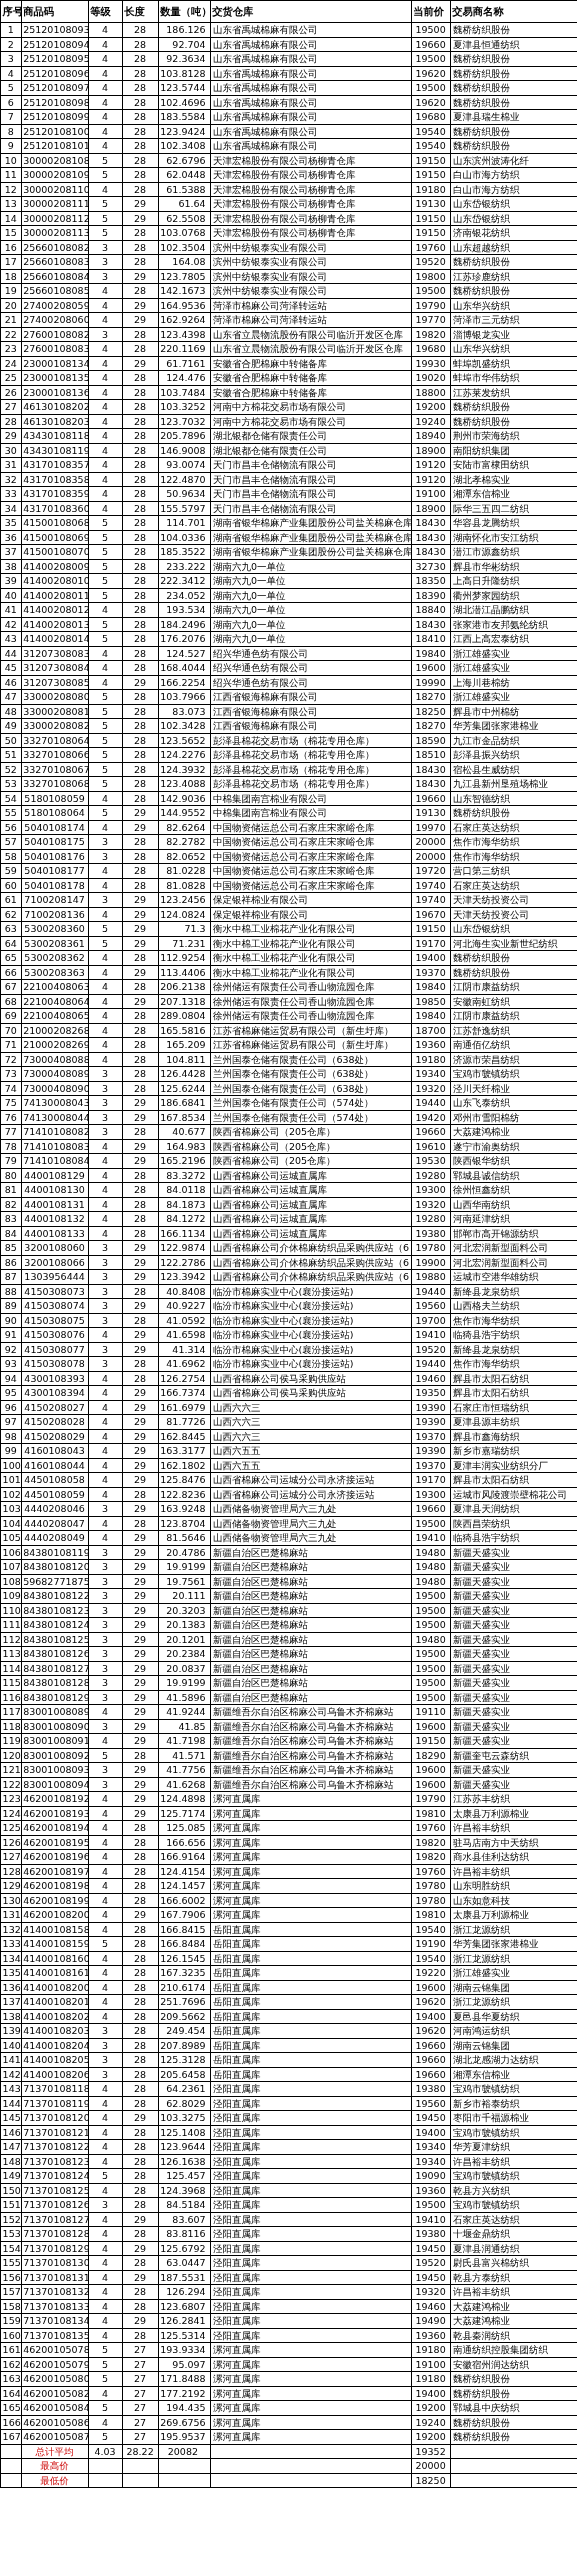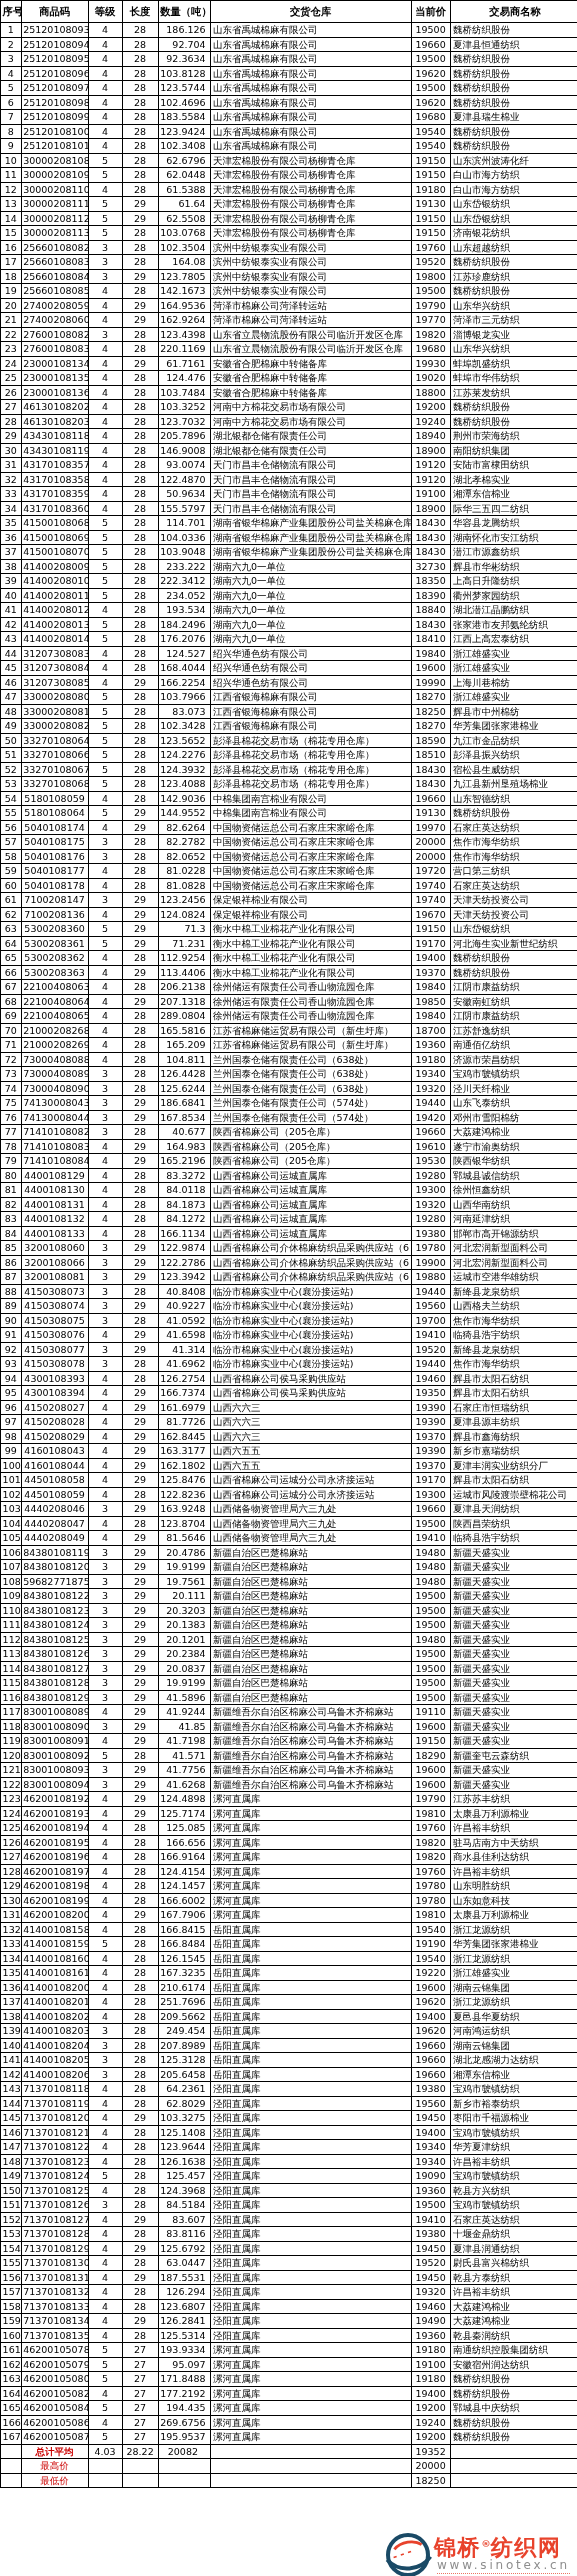--- a/index.html
+++ b/index.html
@@ -1,26 +1,26 @@
 <!DOCTYPE html>
 <html style="font-size:12.7px"><head>
 <meta charset="utf-8">
 <style>
   html,body{margin:0;padding:0;background:#fff;}
   .page{position:relative;width:578px;height:2576px;overflow:hidden;background:#fff;
         font-family:"DejaVu Sans","Liberation Sans",sans-serif;}
   table{border-collapse:collapse;table-layout:fixed;width:578px;}
   th,td{border:0.8px solid #000;font-size:9.5px;line-height:13.5px;height:14.3px;
         padding:0 1.6px;overflow:hidden;white-space:nowrap;color:#000;box-sizing:border-box;}
-  th{height:22px;font-weight:bold;text-align:center;font-size:10.3px;background:#fff;}
+  th{height:22px;font-weight:bold;text-align:left;font-size:10.3px;background:#fff;}
   .c-seq,.c-grade,.c-len,.c-code,.c-price{text-align:center;}
   .c-qty{text-align:right;padding-right:4px;}
   .c-wh,.c-trader{text-align:left;padding-left:2.4px;}
   tr.summary .lbl{color:#cc0000;text-align:center;}
-  tr.summary .lbl.strong{font-weight:bold;}
+  tr.summary .lbl.strong{font-weight:normal;}
   tr.summary .c-qty{text-align:center;}
   
   .watermark{position:absolute;left:379px;top:2525px;width:199px;height:51px;pointer-events:none;}
   .wm-globe{position:absolute;left:4.8px;top:6.3px;width:48px;height:48px;}
   .wm-brand{position:absolute;left:55px;top:8px;font-size:22px;font-weight:bold;
             letter-spacing:1.6px;white-space:nowrap;}
   .wm-reg{font-size:9.5px;vertical-align:8px;letter-spacing:0;}
   .wm-url{position:absolute;left:58px;top:33px;font-size:12px;letter-spacing:2.8px;
           white-space:nowrap;border-bottom:1.6px dotted rgba(232,67,44,.75);padding-bottom:0.8px;}
 </style>
@@ -410,21 +410,21 @@
           <td class="c-qty">104.0336</td>
           <td class="c-wh">湖南省银华棉麻产业集团股份公司盐关棉麻仓库</td>
           <td class="c-price">18430</td>
           <td class="c-trader">湖南怀化市安江纺织</td>
         </tr>
         <tr>
           <td class="c-seq">37</td>
           <td class="c-code">41500108070</td>
           <td class="c-grade">5</td>
           <td class="c-len">28</td>
-          <td class="c-qty">103.9048</td>
+          <td class="c-qty">185.3522</td>
           <td class="c-wh">湖南省银华棉麻产业集团股份公司盐关棉麻仓库</td>
           <td class="c-price">18430</td>
           <td class="c-trader">潜江市源鑫纺织</td>
         </tr>
         <tr>
           <td class="c-seq">38</td>
           <td class="c-code">41400208009</td>
           <td class="c-grade">5</td>
           <td class="c-len">28</td>
           <td class="c-qty">233.222</td>
@@ -907,21 +907,21 @@
           <td class="c-code">3200108066</td>
           <td class="c-grade">3</td>
           <td class="c-len">29</td>
           <td class="c-qty">122.2786</td>
           <td class="c-wh">山西省棉麻公司介休棉麻纺织品采购供应站（6</td>
           <td class="c-price">19900</td>
           <td class="c-trader">河北宏润新型面料公司</td>
         </tr>
         <tr>
           <td class="c-seq">87</td>
-          <td class="c-code">3200108081</td>
+          <td class="c-code">1303956444</td>
           <td class="c-grade">3</td>
           <td class="c-len">29</td>
           <td class="c-qty">123.3942</td>
           <td class="c-wh">山西省棉麻公司介休棉麻纺织品采购供应站（6</td>
           <td class="c-price">19880</td>
           <td class="c-trader">运城市空港华雄纺织</td>
         </tr>
         <tr>
           <td class="c-seq">88</td>
           <td class="c-code">4150308073</td>
@@ -1748,26 +1748,14 @@
           <td class="c-grade"></td>
           <td class="c-len"></td>
           <td class="c-qty"></td>
           <td class="c-wh"></td>
           <td class="c-price">18250</td>
           <td class="c-trader"></td>
         </tr>
       </tbody>
   </table>
 
-  <div class="watermark">
-    <svg class="wm-globe" viewBox="0 0 60 60">
-      <circle cx="30" cy="30" r="25" fill="none" stroke="#1a4a66" stroke-width="5"></circle>
-      <path d="M4,36 C18,52 46,50 58,32" fill="none" stroke="#1a4a66" stroke-width="5"></path>
-      <path d="M13,23 C21,13 38,11 47,17" fill="none" stroke="#e8432c" stroke-width="3.5"></path>
-      <path d="M12,33 l6,-2 m3,-1 l6,-2 m3,-1 l6,-2" fill="none" stroke="#e8432c" stroke-width="2" stroke-dasharray="4 3"></path>
-    </svg>
-    <div class="wm-brand" style="color: rgb(232, 67, 44);">
-      <span>锦桥</span><span class="wm-reg">®</span><span>纺织网</span>
-    </div>
-    <div class="wm-url" style="color: rgb(142, 142, 142);">www.sinotex.cn</div>
-  </div>
 </div>
 
 
 </body></html>

